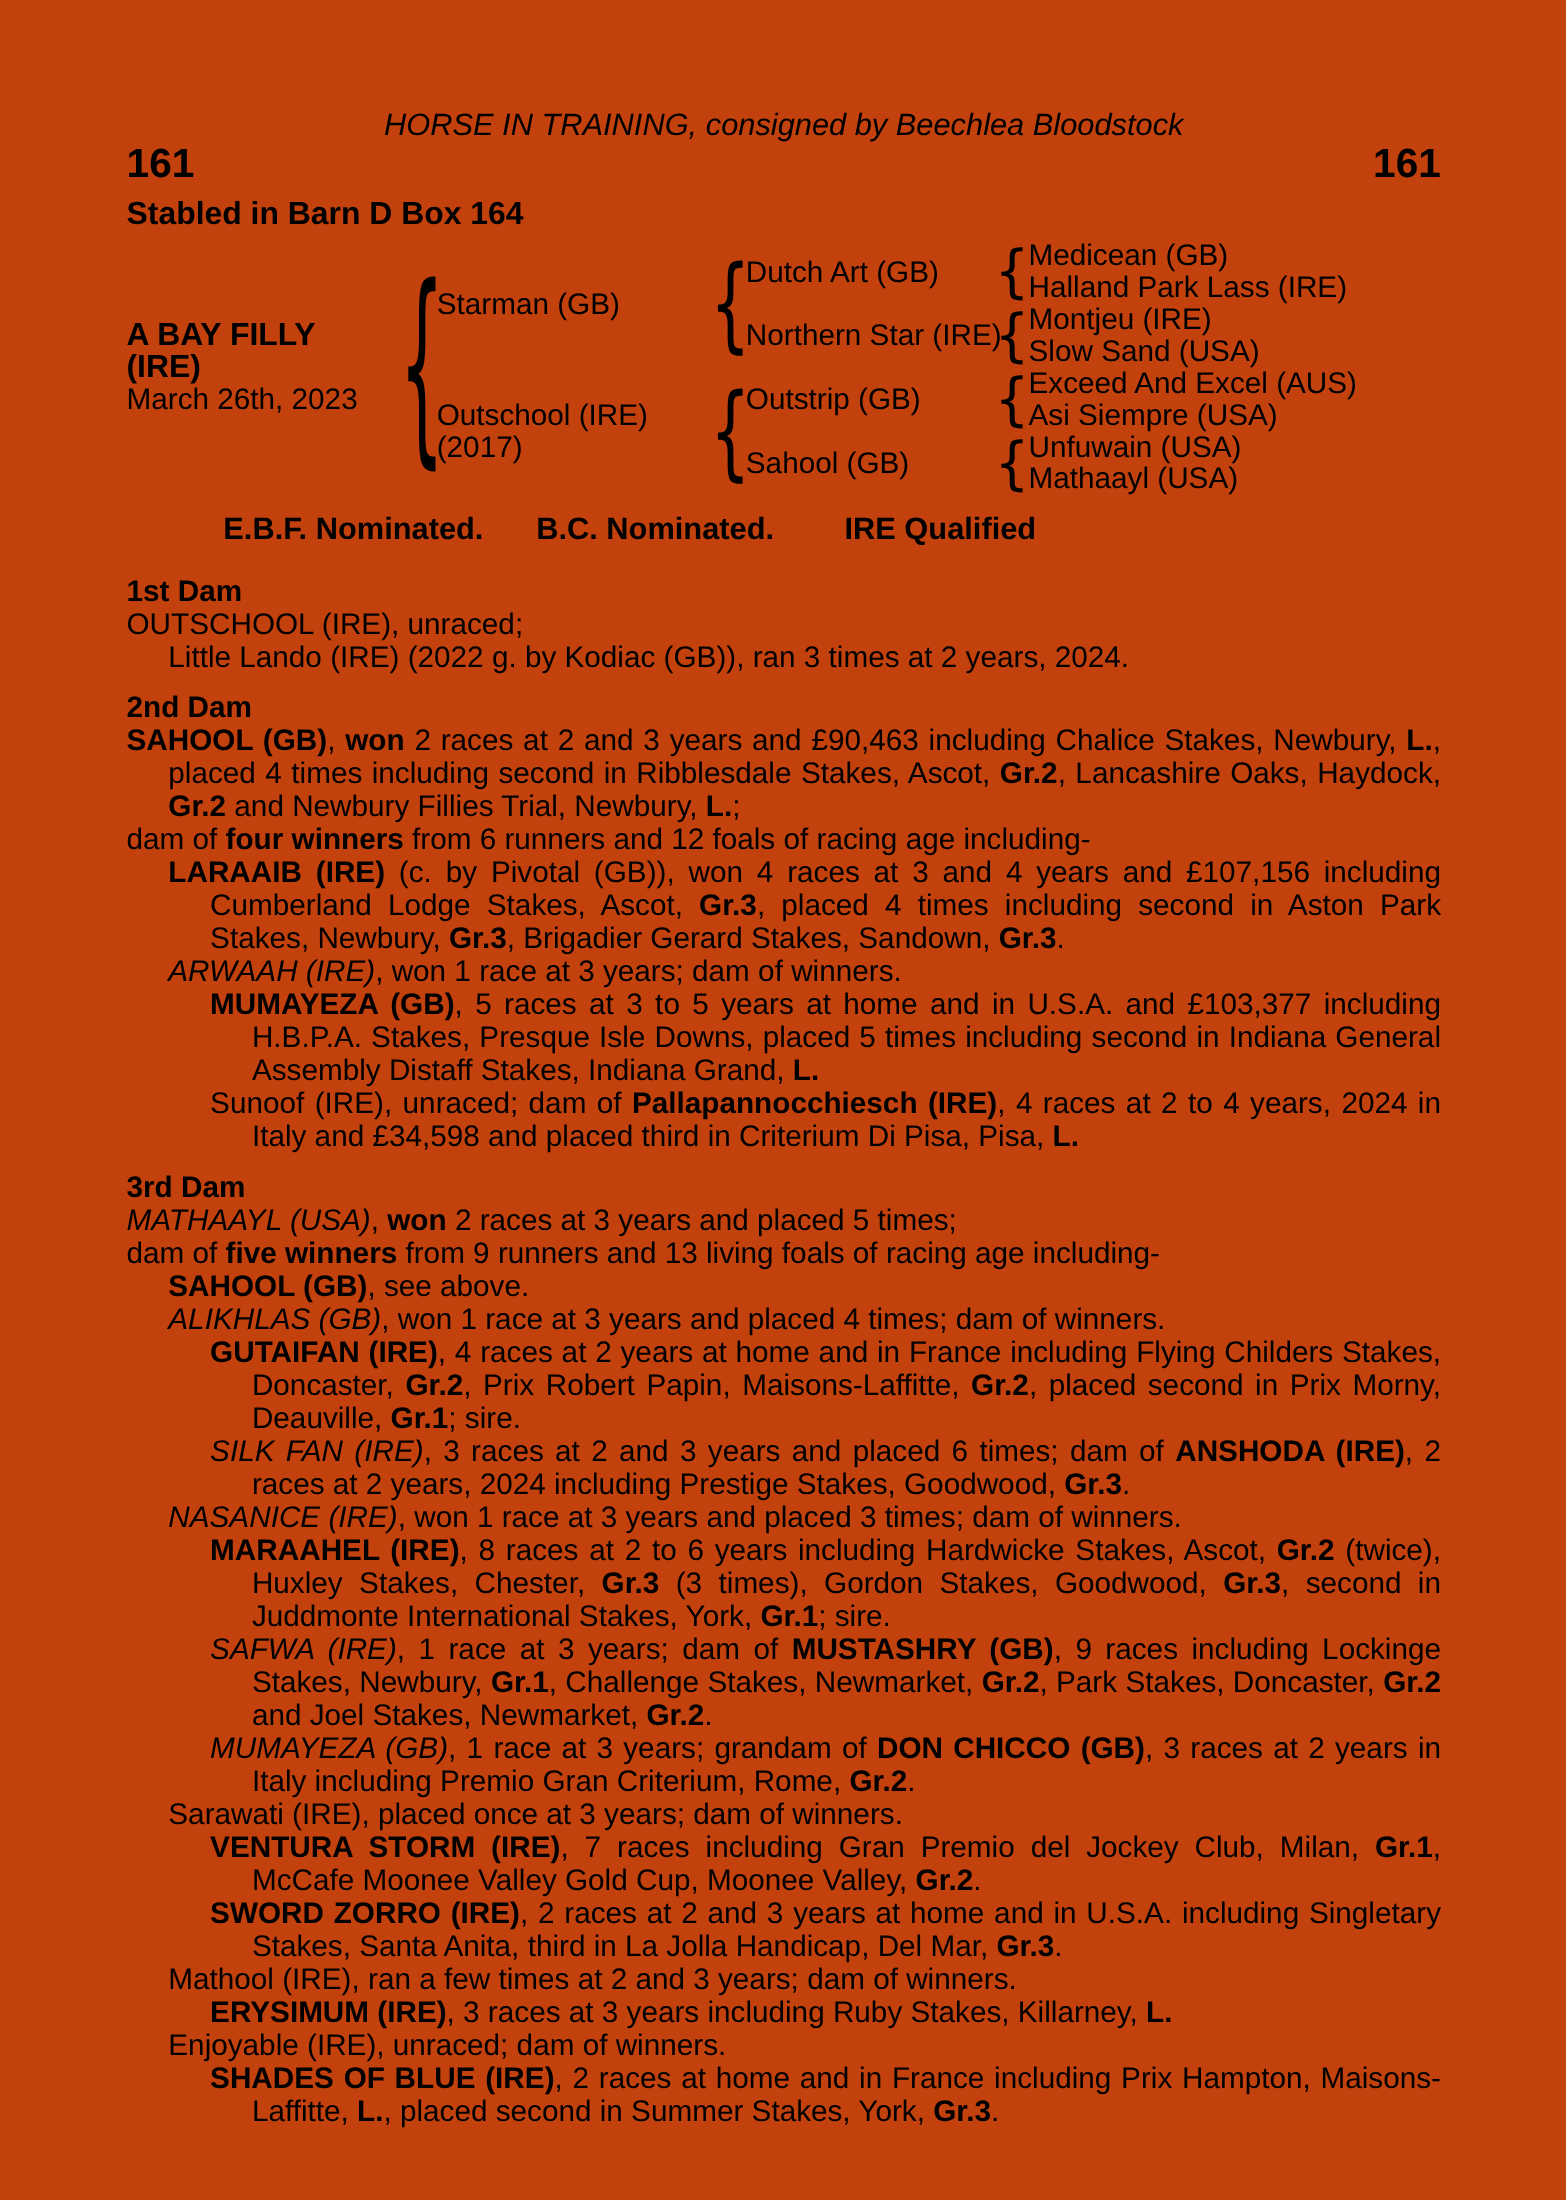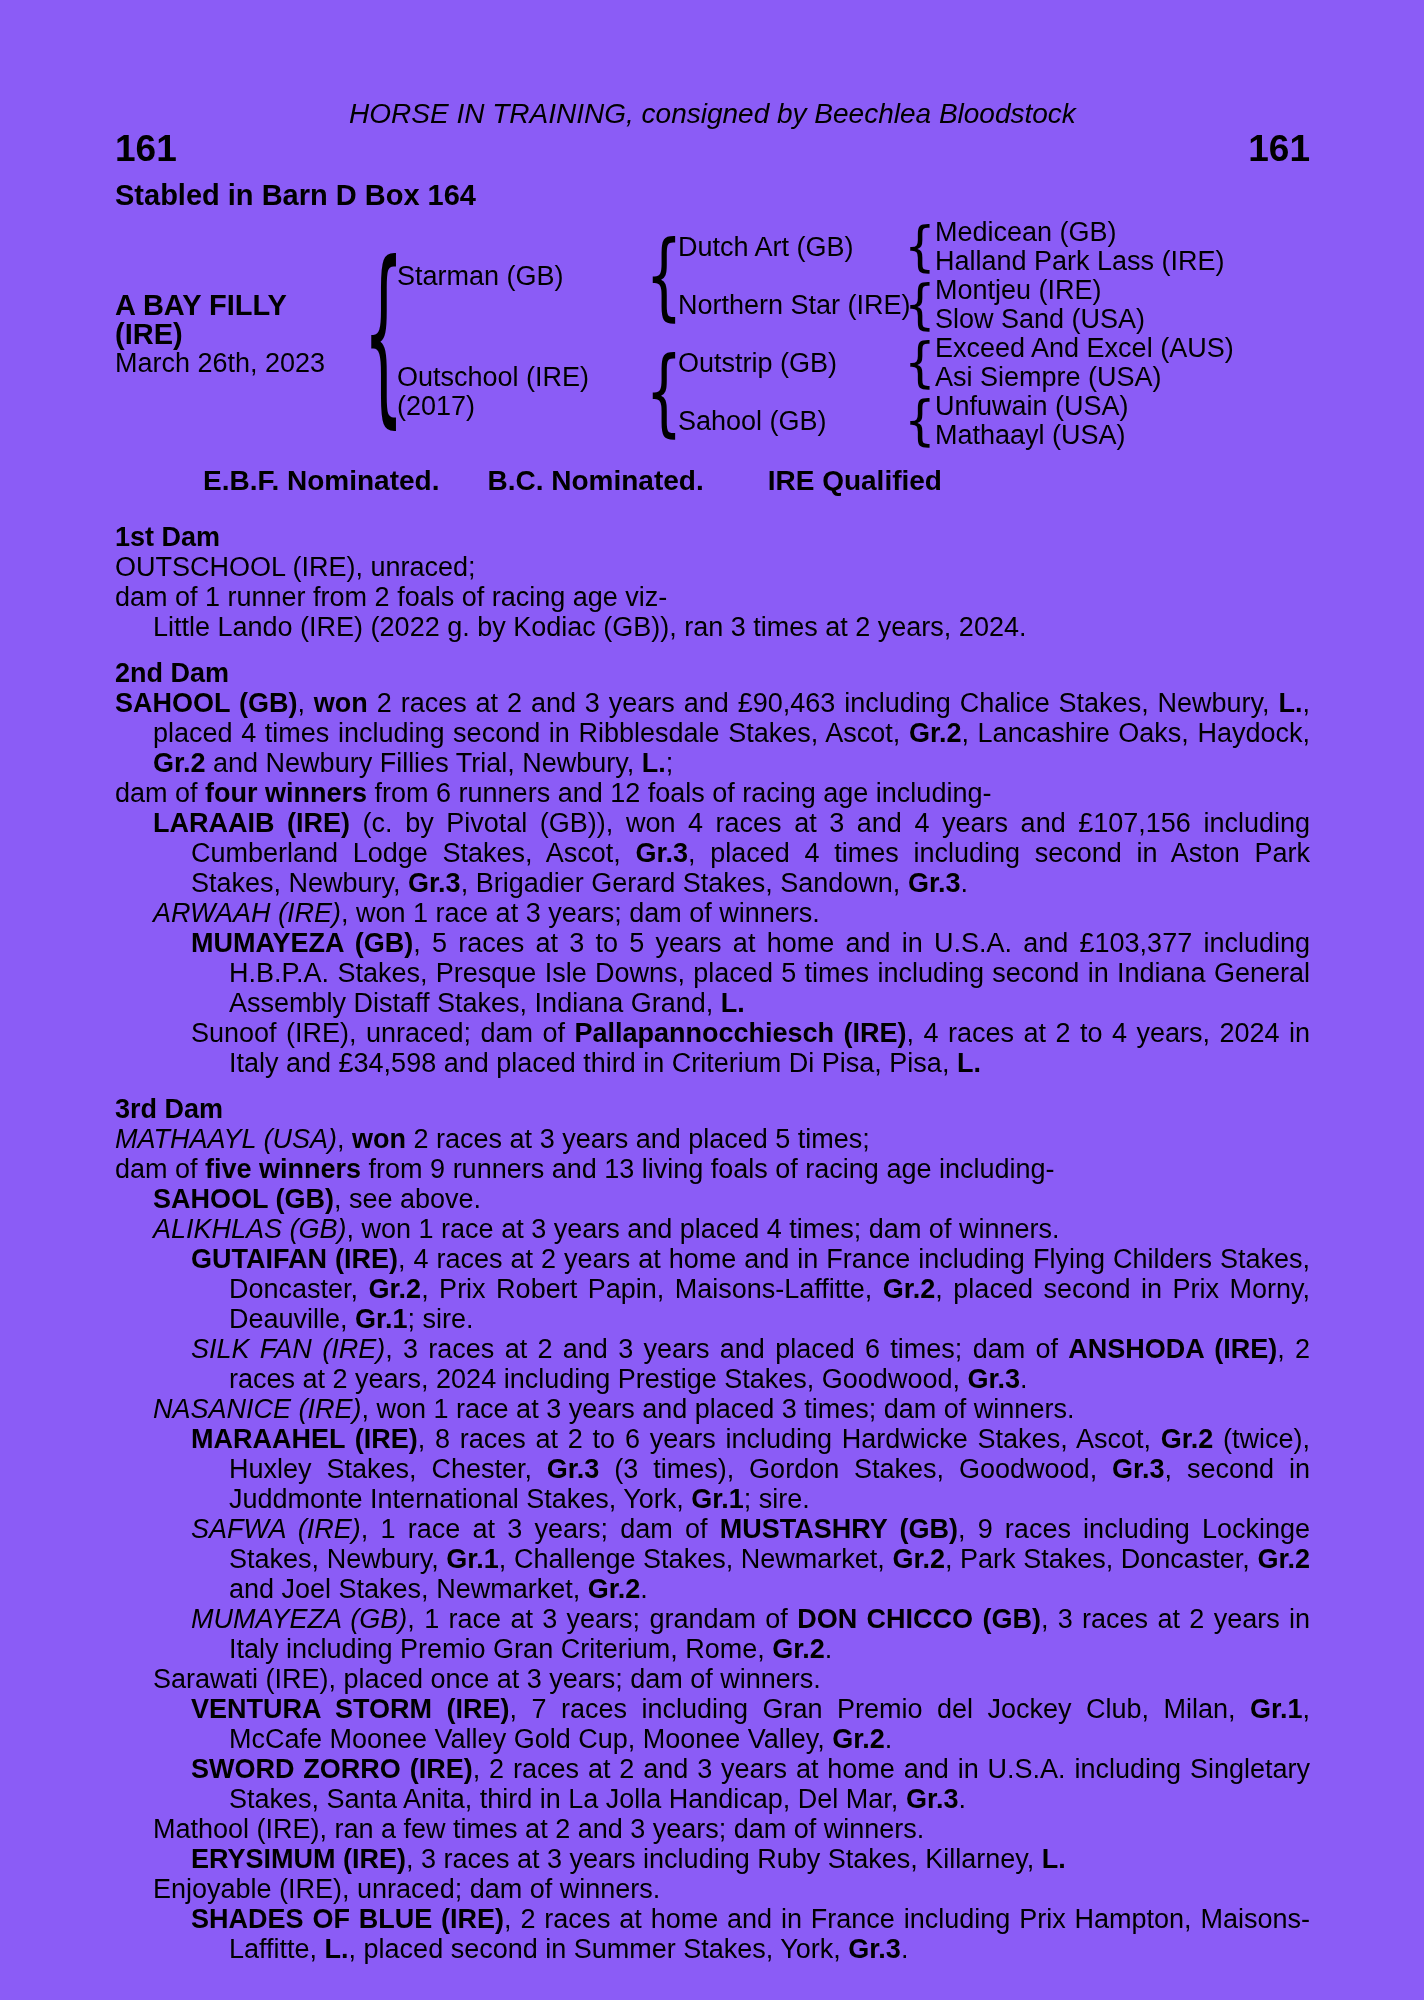--- a/index.html
+++ b/index.html
@@ -1,17 +1,17 @@
 <!DOCTYPE html>
 <html><head>
 <meta charset="utf-8">
 <style>
   html,body{margin:0;padding:0;background:#ffffff;color:#000000;}
   body{font-family:"Liberation Sans","DejaVu Sans",sans-serif;}
-  .page{width:1424px;min-height:2000px;box-sizing:border-box;padding:100px 114px 30px 115px;background:#8b5cf6;}
+  .page{width:1424px;min-height:2000px;box-sizing:border-box;padding:100px 114px 30px 115px;background:#c2410c;}
 
   .consignor{text-align:center;font-style:italic;font-size:28px;line-height:28px;}
   .lot-row{display:flex;justify-content:space-between;font-weight:bold;font-size:37px;line-height:42px;margin-top:0;}
   .stabled{font-weight:bold;font-size:29px;line-height:30px;margin-top:10px;}
 
   .pedigree{display:grid;grid-template-columns:255px 27px 253px 28px 227px 30px 1fr;grid-auto-rows:29px;margin-top:8px;font-size:27px;}
   .ped-cell{align-self:center;line-height:29px;white-space:nowrap;}
   .c-subject{grid-column:1;grid-row:1/9;}
   .c-subject .sname{font-weight:bold;font-size:29px;line-height:29px;}
   .c-subject .sdate{font-size:27px;line-height:29px;}
@@ -119,21 +119,20 @@
 
   <div class="noms">
     <span class="n1">E.B.F. Nominated.</span>
     <span class="n2">B.C. Nominated.</span>
     <span class="n3">IRE Qualified</span>
   </div>
 
   <div id="catalog">
       <div class="dam-heading">1st Dam</div>
       <div class="para ind0"><span>OUTSCHOOL (IRE), unraced;</span></div>
-      <div class="para ind0"><span>dam of 1 runner from 2 foals of racing age viz-</span></div>
       <div class="para ind1"><span>Little Lando (IRE) (2022 g. by Kodiac (GB)), ran 3 times at 2 years, 2024.</span></div>
       <div class="dam-heading">2nd Dam</div>
       <div class="para ind0"><span class="b">SAHOOL (GB)</span><span>, </span><span class="b">won</span><span> 2 races at 2 and 3 years and £90,463 including Chalice Stakes, Newbury, </span><span class="b">L.</span><span>, placed 4 times including second in Ribblesdale Stakes, Ascot, </span><span class="b">Gr.2</span><span>, Lancashire Oaks, Haydock, </span><span class="b">Gr.2</span><span> and Newbury Fillies Trial, Newbury, </span><span class="b">L.</span><span>;</span></div>
       <div class="para ind0"><span>dam of </span><span class="b">four winners</span><span> from 6 runners and 12 foals of racing age including-</span></div>
       <div class="para ind1"><span class="b">LARAAIB (IRE)</span><span> (c. by Pivotal (GB)), won 4 races at 3 and 4 years and £107,156 including Cumberland Lodge Stakes, Ascot, </span><span class="b">Gr.3</span><span>, placed 4 times including second in Aston Park Stakes, Newbury, </span><span class="b">Gr.3</span><span>, Brigadier Gerard Stakes, Sandown, </span><span class="b">Gr.3</span><span>.</span></div>
       <div class="para ind1"><span class="i">ARWAAH (IRE)</span><span>, won 1 race at 3 years; dam of winners.</span></div>
       <div class="para ind2"><span class="b">MUMAYEZA (GB)</span><span>, 5 races at 3 to 5 years at home and in U.S.A. and £103,377 including H.B.P.A. Stakes, Presque Isle Downs, placed 5 times including second in Indiana General Assembly Distaff Stakes, Indiana Grand, </span><span class="b">L.</span></div>
       <div class="para ind2"><span>Sunoof (IRE), unraced; dam of </span><span class="b">Pallapannocchiesch (IRE)</span><span>, 4 races at 2 to 4 years, 2024 in Italy and £34,598 and placed third in Criterium Di Pisa, Pisa, </span><span class="b">L.</span></div>
       <div class="dam-heading">3rd Dam</div>
       <div class="para ind0"><span class="i">MATHAAYL (USA)</span><span>, </span><span class="b">won</span><span> 2 races at 3 years and placed 5 times;</span></div>

